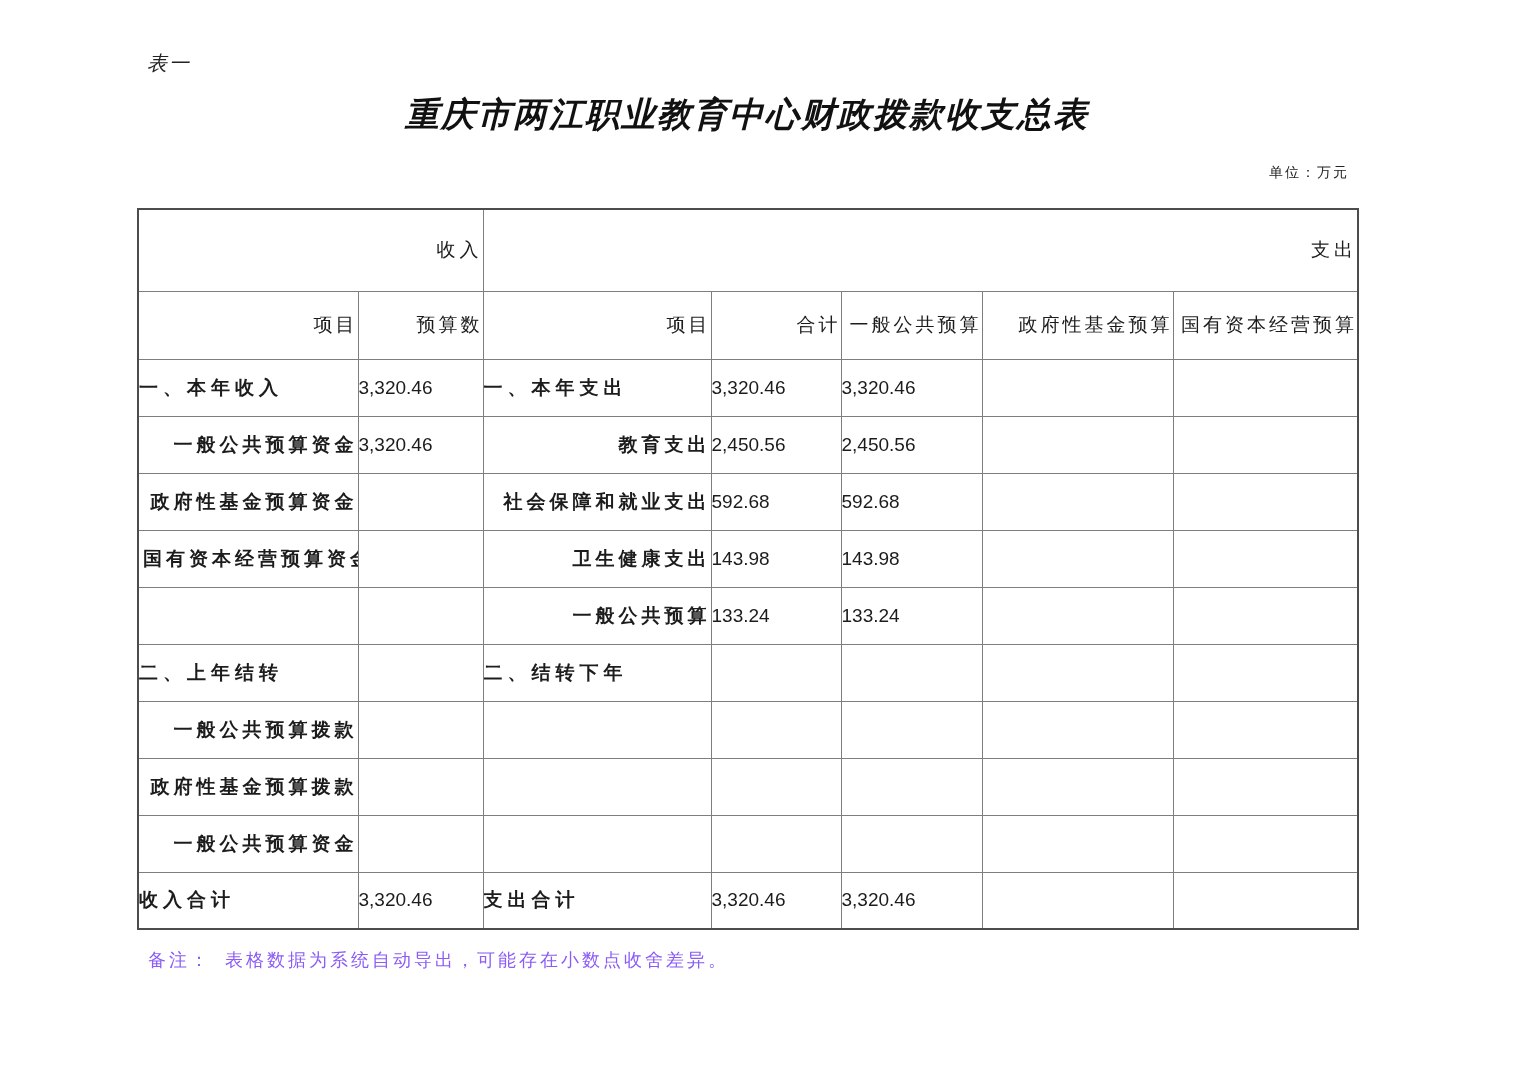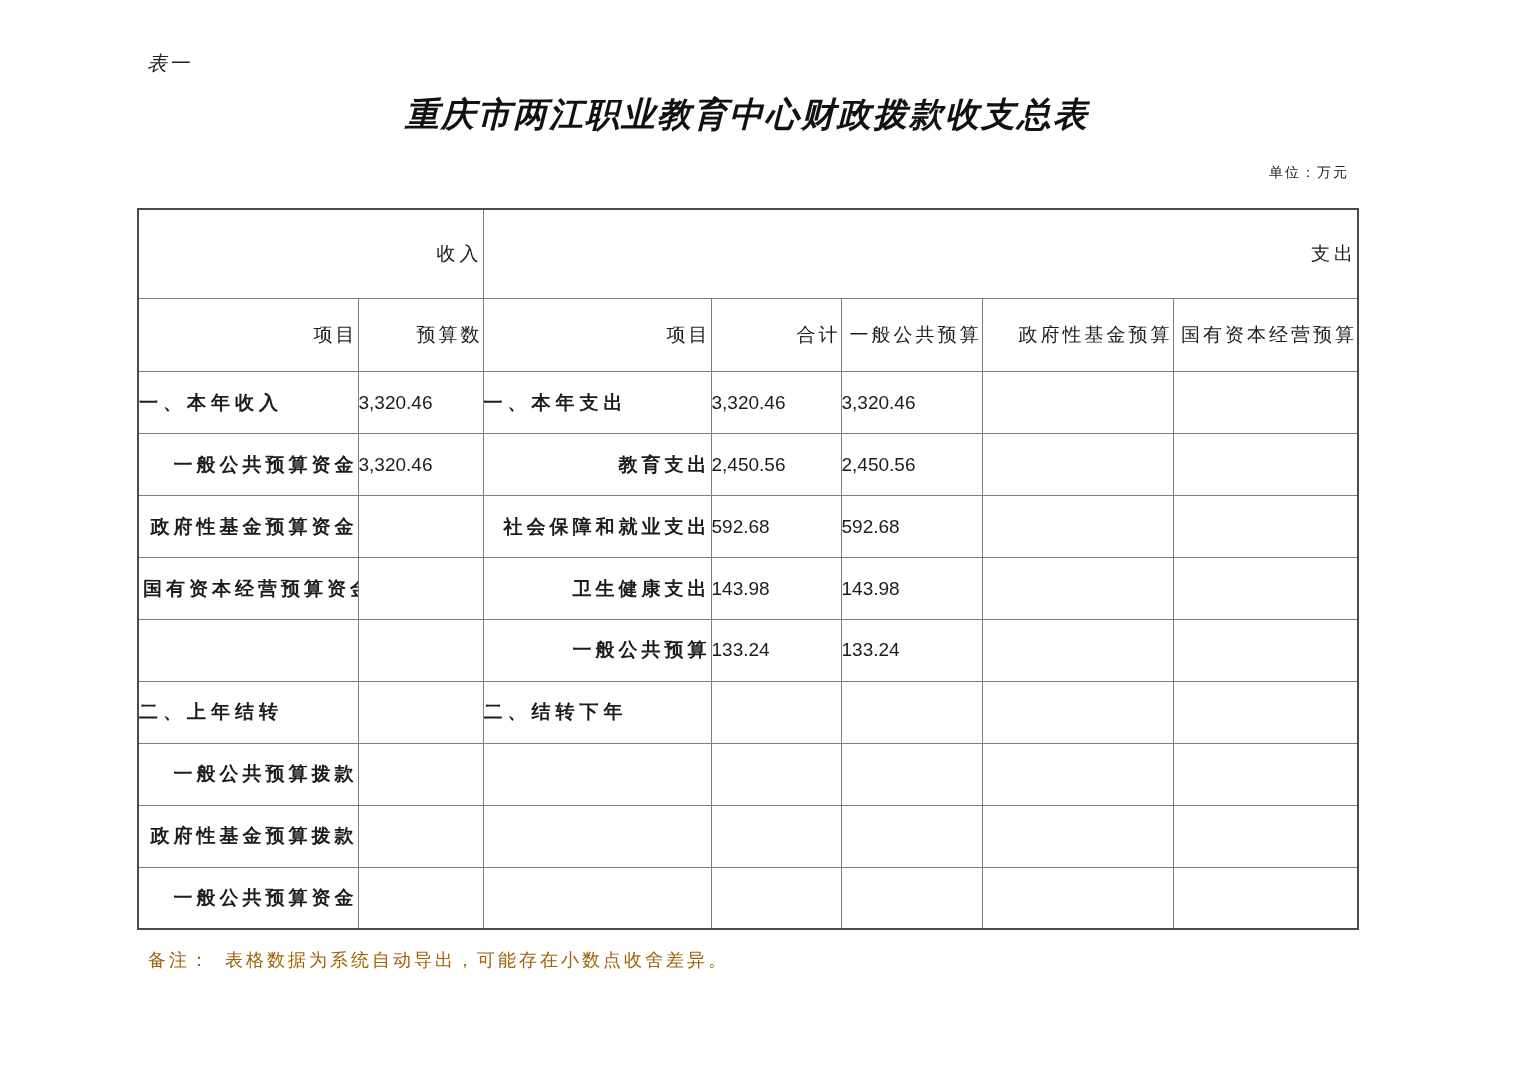--- a/index.html
+++ b/index.html
@@ -53,21 +53,21 @@
   td.item  { text-align: right; padding-left: 4px; letter-spacing: 4px; font-weight: bold; }
   td.sec   { text-align: left; font-weight: bold; font-size: 20px; letter-spacing: 5px; }
   td.num   {
     text-align: left; padding-right: 9px;
     font-family: "Liberation Sans", "DejaVu Sans", sans-serif;
     font-size: 21px; letter-spacing: 0;
   }
 
   .note {
     position: absolute; left: 148px; top: 948px;
-    font-size: 18px; letter-spacing: 3px; color: #a16207;
+    font-size: 18px; letter-spacing: 3px; color: #8b5cf6;
   }
   .note .note-text { margin-left: 14px; }
 </style>
 </head>
 <body>
 
 <div class="page">
 
   <div class="doc-tag">表一</div>
 
@@ -178,20 +178,29 @@
       </tr>
       <tr class="dr">
         <td class="item">一般公共预算资金</td>
         <td class="num"></td>
         <td class="item"></td>
         <td class="num"></td>
         <td class="num"></td>
         <td class="num"></td>
         <td class="num"></td>
       </tr>
+      <tr class="dr">
+        <td class="sec">收入合计</td>
+        <td class="num">3,320.46</td>
+        <td class="sec">支出合计</td>
+        <td class="num">3,320.46</td>
+        <td class="num">3,320.46</td>
+        <td class="num"></td>
+        <td class="num"></td>
+      </tr>
     </tbody>
   </table>
 
   <div class="note">
     <span>备注：</span><span class="note-text">表格数据为系统自动导出，可能存在小数点收舍差异。</span>
   </div>
 
 </div>
 
 </body></html>

